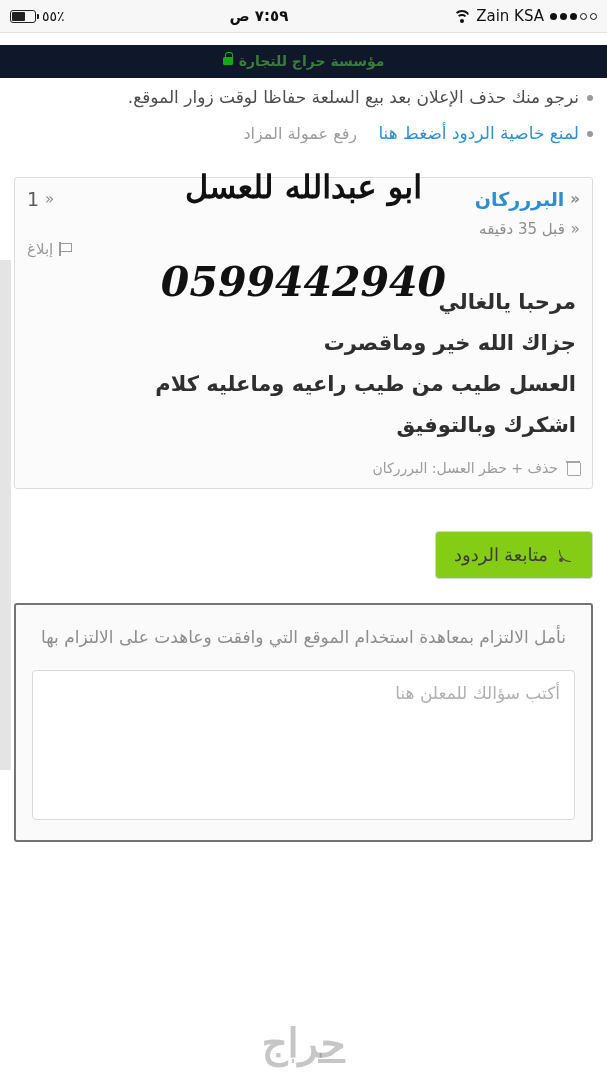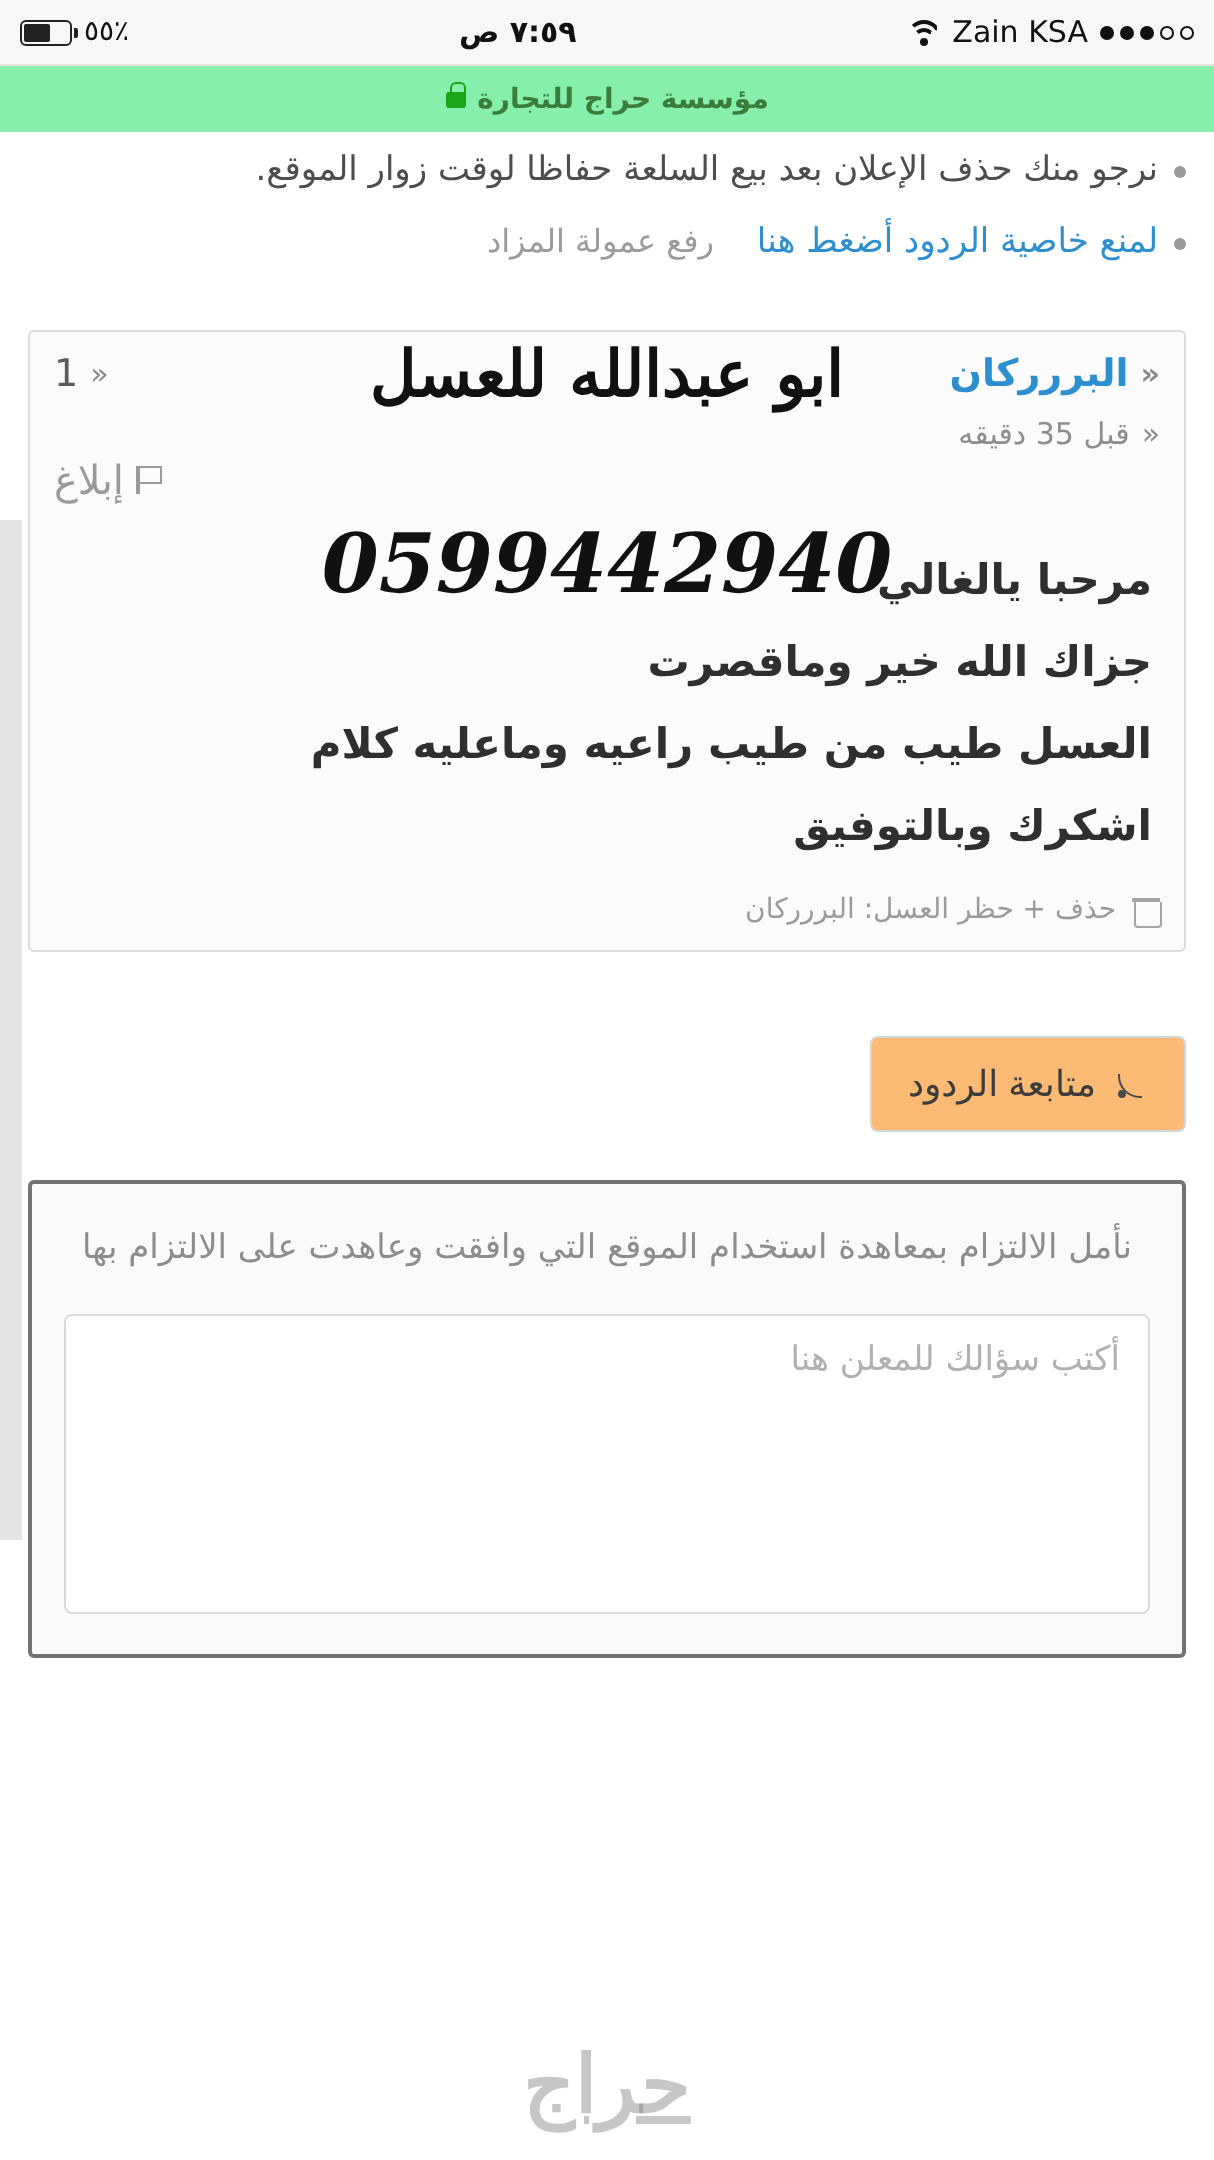--- a/index.html
+++ b/index.html
@@ -81,21 +81,22 @@
   .dots span {
     width: 7px; height: 7px; border-radius: 50%;
     background: #111; display: inline-block;
   }
   .dots span.hollow { background: transparent; border: 1.4px solid #111; }
 
   
   .site-header {
     text-align: center;
     padding: 6px 0 8px;
-    background: #86efac;
+    background: #0f172a;
+    margin-top: 12px;
   }
   .site-header .title {
     color: #3a7d3a;
     font-size: 14px;
     font-weight: 600;
     display: inline-flex;
     align-items: center;
     gap: 6px;
     direction: rtl;
   }
@@ -216,21 +217,21 @@
     font-size: 19px;
     display: flex; align-items: center; gap: 6px;
     direction: ltr;
   }
   .reply-index .num { color: #5c5c5c; }
   .report-row {
     position: absolute;
     top: 62px; left: 12px;
     display: flex; align-items: center; gap: 6px;
     color: #9a9a9a;
-    font-size: 20px;
+    font-size: 15px;
     direction: rtl;
   }
   .flag-ico {
     width: 13px; height: 14px;
     position: relative; display: inline-block;
   }
   .flag-ico::before {
     content: "";
     position: absolute; left: 0; top: 0;
     width: 1.6px; height: 14px; background: #9a9a9a;
@@ -284,21 +285,21 @@
   }
 
   
   .follow-row {
     display: flex;
     justify-content: flex-start;
     padding: 42px 14px 0 14px;
     direction: rtl;
   }
   .follow-btn {
-    background: #fdba74;
+    background: #84cc16;
     border: 1px solid #d5d5d5;
     border-radius: 4px;
     padding: 12px 18px;
     font-size: 18px;
     color: #3c3c3c;
     display: flex;
     align-items: center;
     gap: 10px;
     cursor: pointer;
   }

